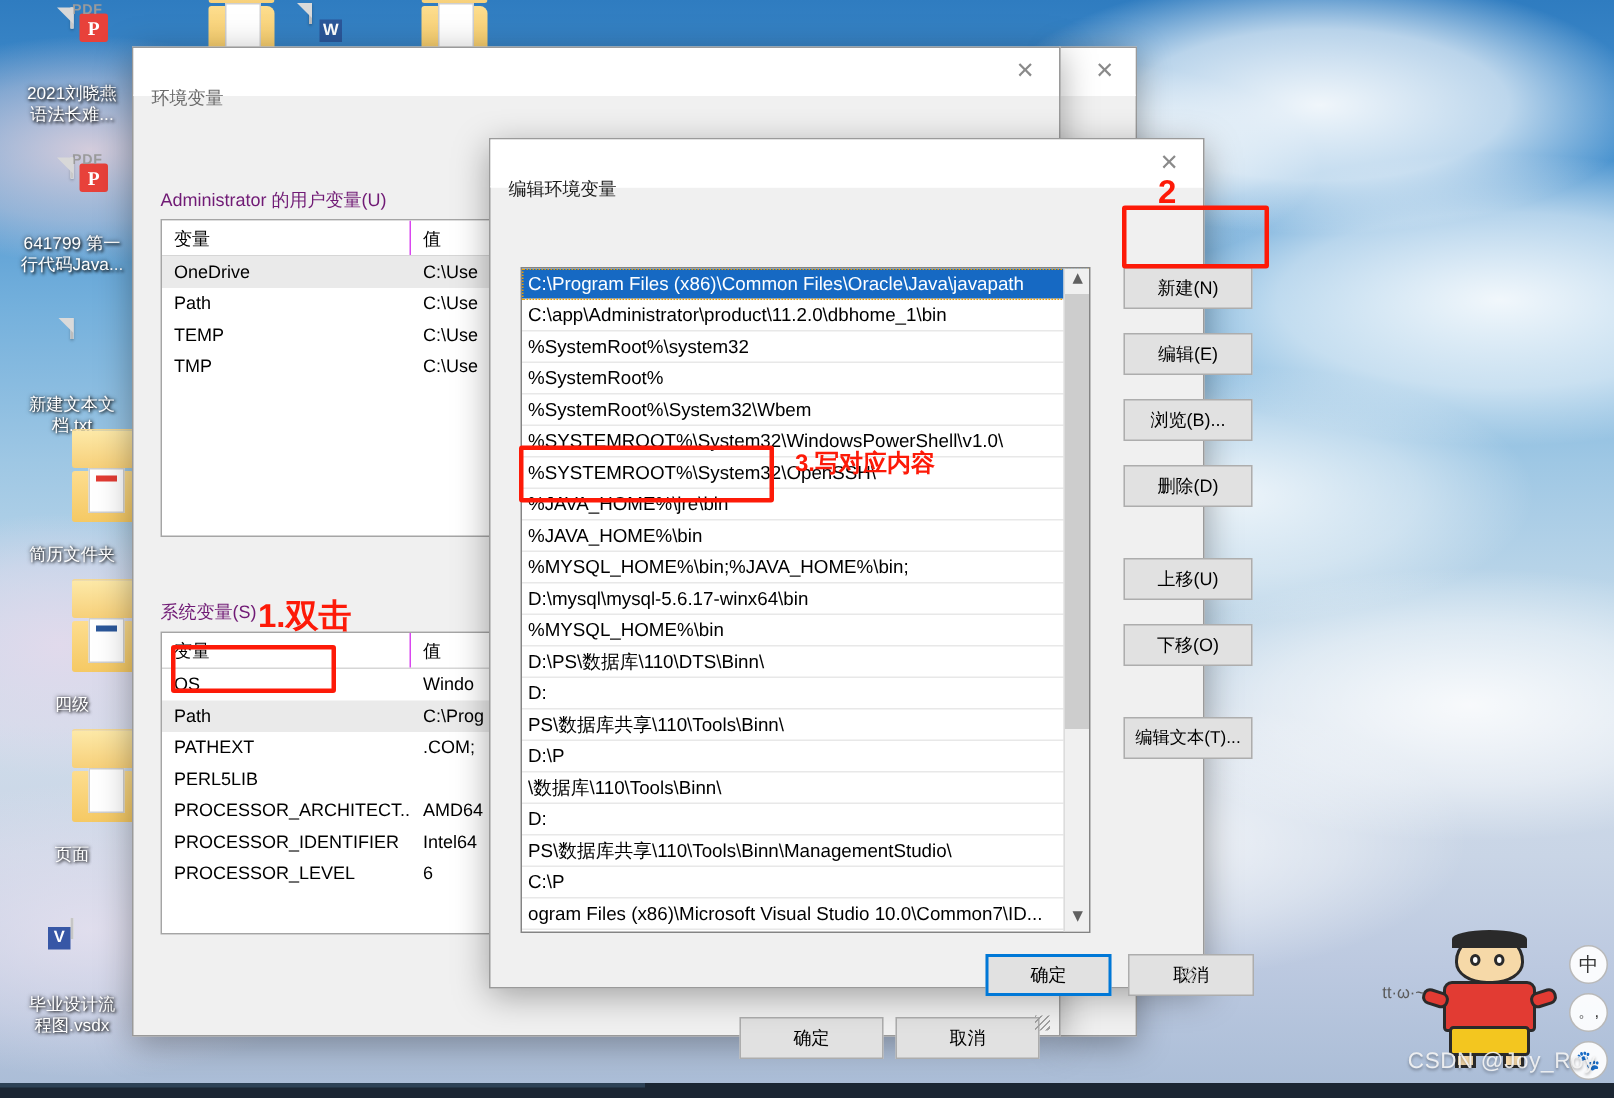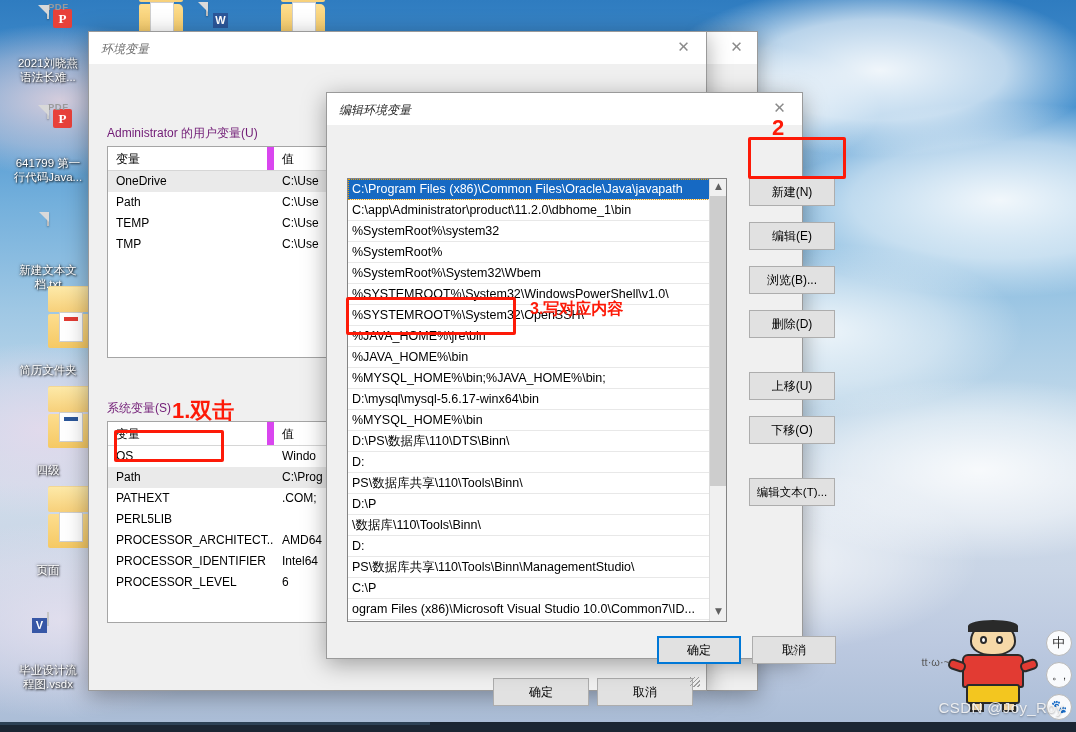--- a/index.html
+++ b/index.html
@@ -87,42 +87,42 @@
 
   
   .toprow { position:absolute; top:2px; }
   .toprow .fold-ic { margin-top:0; }
 
   
   .win { position: absolute; background: #f0f0f0; border: 1px solid #9a9a9a;
          box-shadow: 0 5px 22px rgba(0,0,0,.34); }
   .win-title { height: 32px; background: #fff; position: relative;
                border-bottom: 1px solid #fff; }
-  .win-title .cap { position: absolute; left: 12px; top: 9px;
-               font-size: 12px; color: #6b6b6b; font-style: italic; }
+  .win-title .cap { position: absolute; left: 12px; top: 25px;
+               font-size: 12px; color: #6b6b6b; }
   .win-close { position: absolute; right: 0; top: 0; width: 45px; height: 31px;
                text-align: center; line-height: 31px; font-size: 15px; color: #8a8a8a;
                font-family: "DejaVu Sans", sans-serif; }
 
   
   #backwin { left: 706px; top: 31px; width: 52px; height: 660px; overflow:hidden; }
   #backwin .win-title { width: 52px; }
   #backwin .body { background:#f0f0f0; height: 627px; }
 
   
   #envwin { left: 88px; top: 31px; width: 619px; height: 660px; }
   #envwin .body { position: relative; height: 627px; }
 
   .grp-label { position: absolute; font-size: 12px; color: #701a75; }
 
   .tbl { position: absolute; background: #fff; border: 1px solid #a5a5a5; overflow: hidden; }
   .tbl-head { display: flex; height: 24px; background: #fff;
               border-bottom: 1px solid #d6d6d6; }
   .tbl-head .th { font-size: 12px; color: #000; padding: 4px 0 0 8px; }
-  .tbl-head .th.c1 { width: 166px; border-right: 7px solid #d946ef; }
+  .tbl-head .th.c1 { width: 166px; border-right: 1px solid #d946ef; }
   .tbl-row { display: flex; height: 21px; line-height: 21px; font-size: 12px; color: #000; }
   .tbl-row .c1 { width: 166px; padding-left: 8px; overflow: hidden; white-space: nowrap; }
   .tbl-row .c2 { padding-left: 8px; overflow: hidden; white-space: nowrap; }
   .tbl-row.sel { background: #eaeaea; }
 
   .btn { background: #e1e1e1; border: 1px solid #adadad; font-size: 12px;
          color: #000; text-align: center; font-family: "Liberation Sans", sans-serif; }
   .btn.default { border: 2px solid #0078d7; background: #e1e1e1; }
 
   

